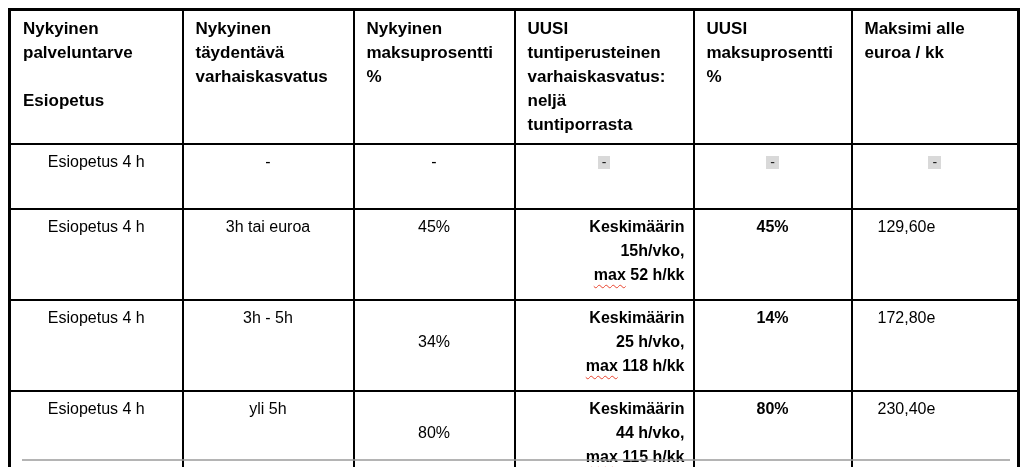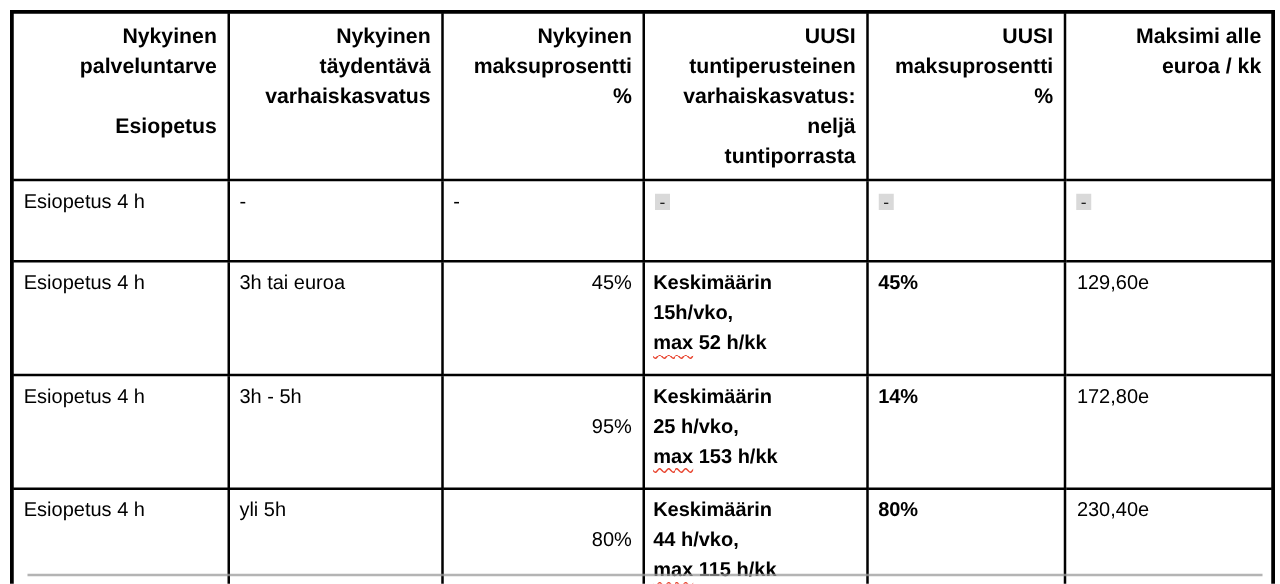--- a/index.html
+++ b/index.html
@@ -34,26 +34,26 @@
     font-size: 16px;
     line-height: 24px;
     overflow: hidden;
   }
   th {
     font-size: 17px;
     font-weight: bold;
     text-align: left;
     padding: 6px 8px 6px 12px;
   }
-  .pre { white-space: pre-line; text-align: right; }
-  .center { }
+  .pre { white-space: pre-line; }
+  .center { text-align: center; }
   .left { text-align: left; }
   .bold { font-weight: bold; }
-  .c4 { padding-left: 7px; }
-  .c6 { padding-left: 9px; }
+  .c4 { padding-left: 7px; text-align: right; }
+  .c6 { padding-left: 25px; }
   .squiggle {
     text-decoration: underline;
     text-decoration-style: wavy;
     text-decoration-color: var(--spellcheck-red);
     text-decoration-thickness: 1px;
     text-underline-offset: 4px;
   }
   .shaded {
     background: var(--field-shading);
     display: inline-block;
@@ -128,25 +128,25 @@
         <span class="squiggle">max</span><span> 52 h/kk</span>
       </td>
       <td class="center bold">45%</td>
       <td class="left c6">129,60e</td>
     </tr>
 
     <tr style="height:91px">
       <td class="center">Esiopetus 4 h</td>
       <td class="center">3h - 5h</td>
       <td class="center pre">
-95%</td>
+34%</td>
       <td class="left bold c4">
         <span>Keskimäärin</span><br>
         <span>25 h/vko,</span><br>
-        <span class="squiggle">max</span><span> 153 h/kk</span>
+        <span class="squiggle">max</span><span> 118 h/kk</span>
       </td>
       <td class="center bold">14%</td>
       <td class="left c6">172,80e</td>
     </tr>
 
     <tr style="height:75px">
       <td class="center">Esiopetus 4 h</td>
       <td class="center">yli 5h</td>
       <td class="center pre">
 80%</td>

